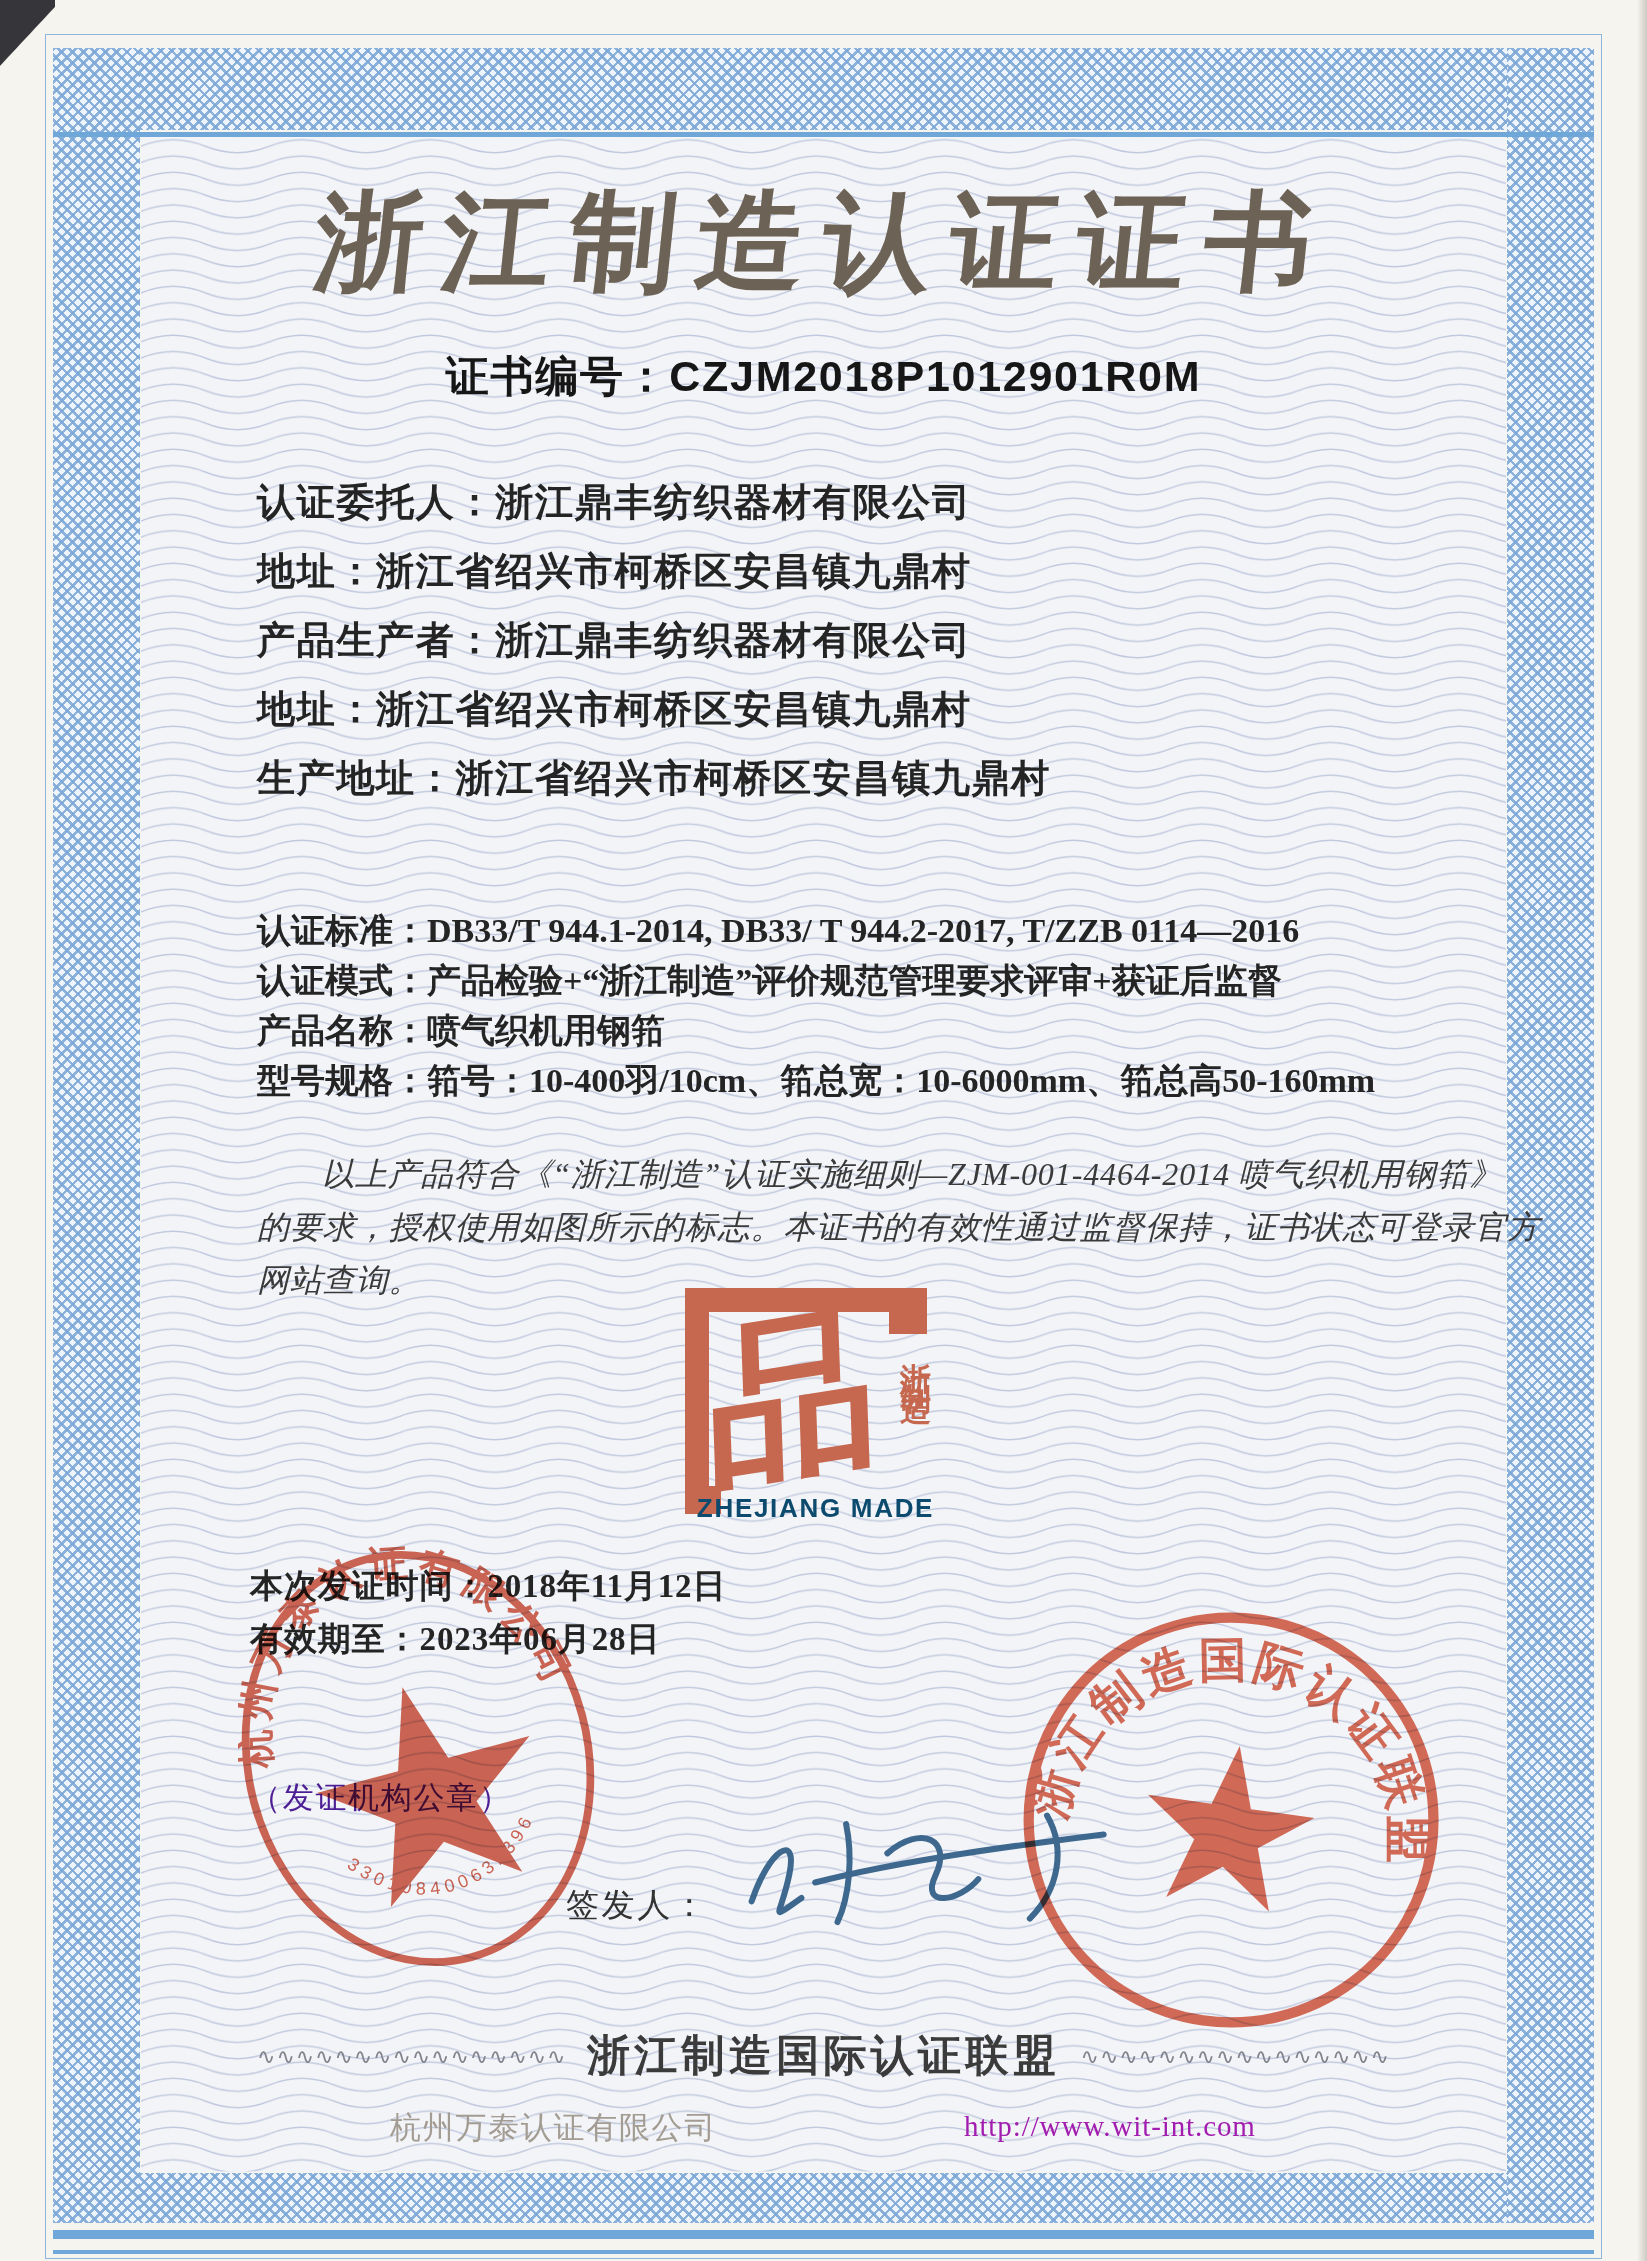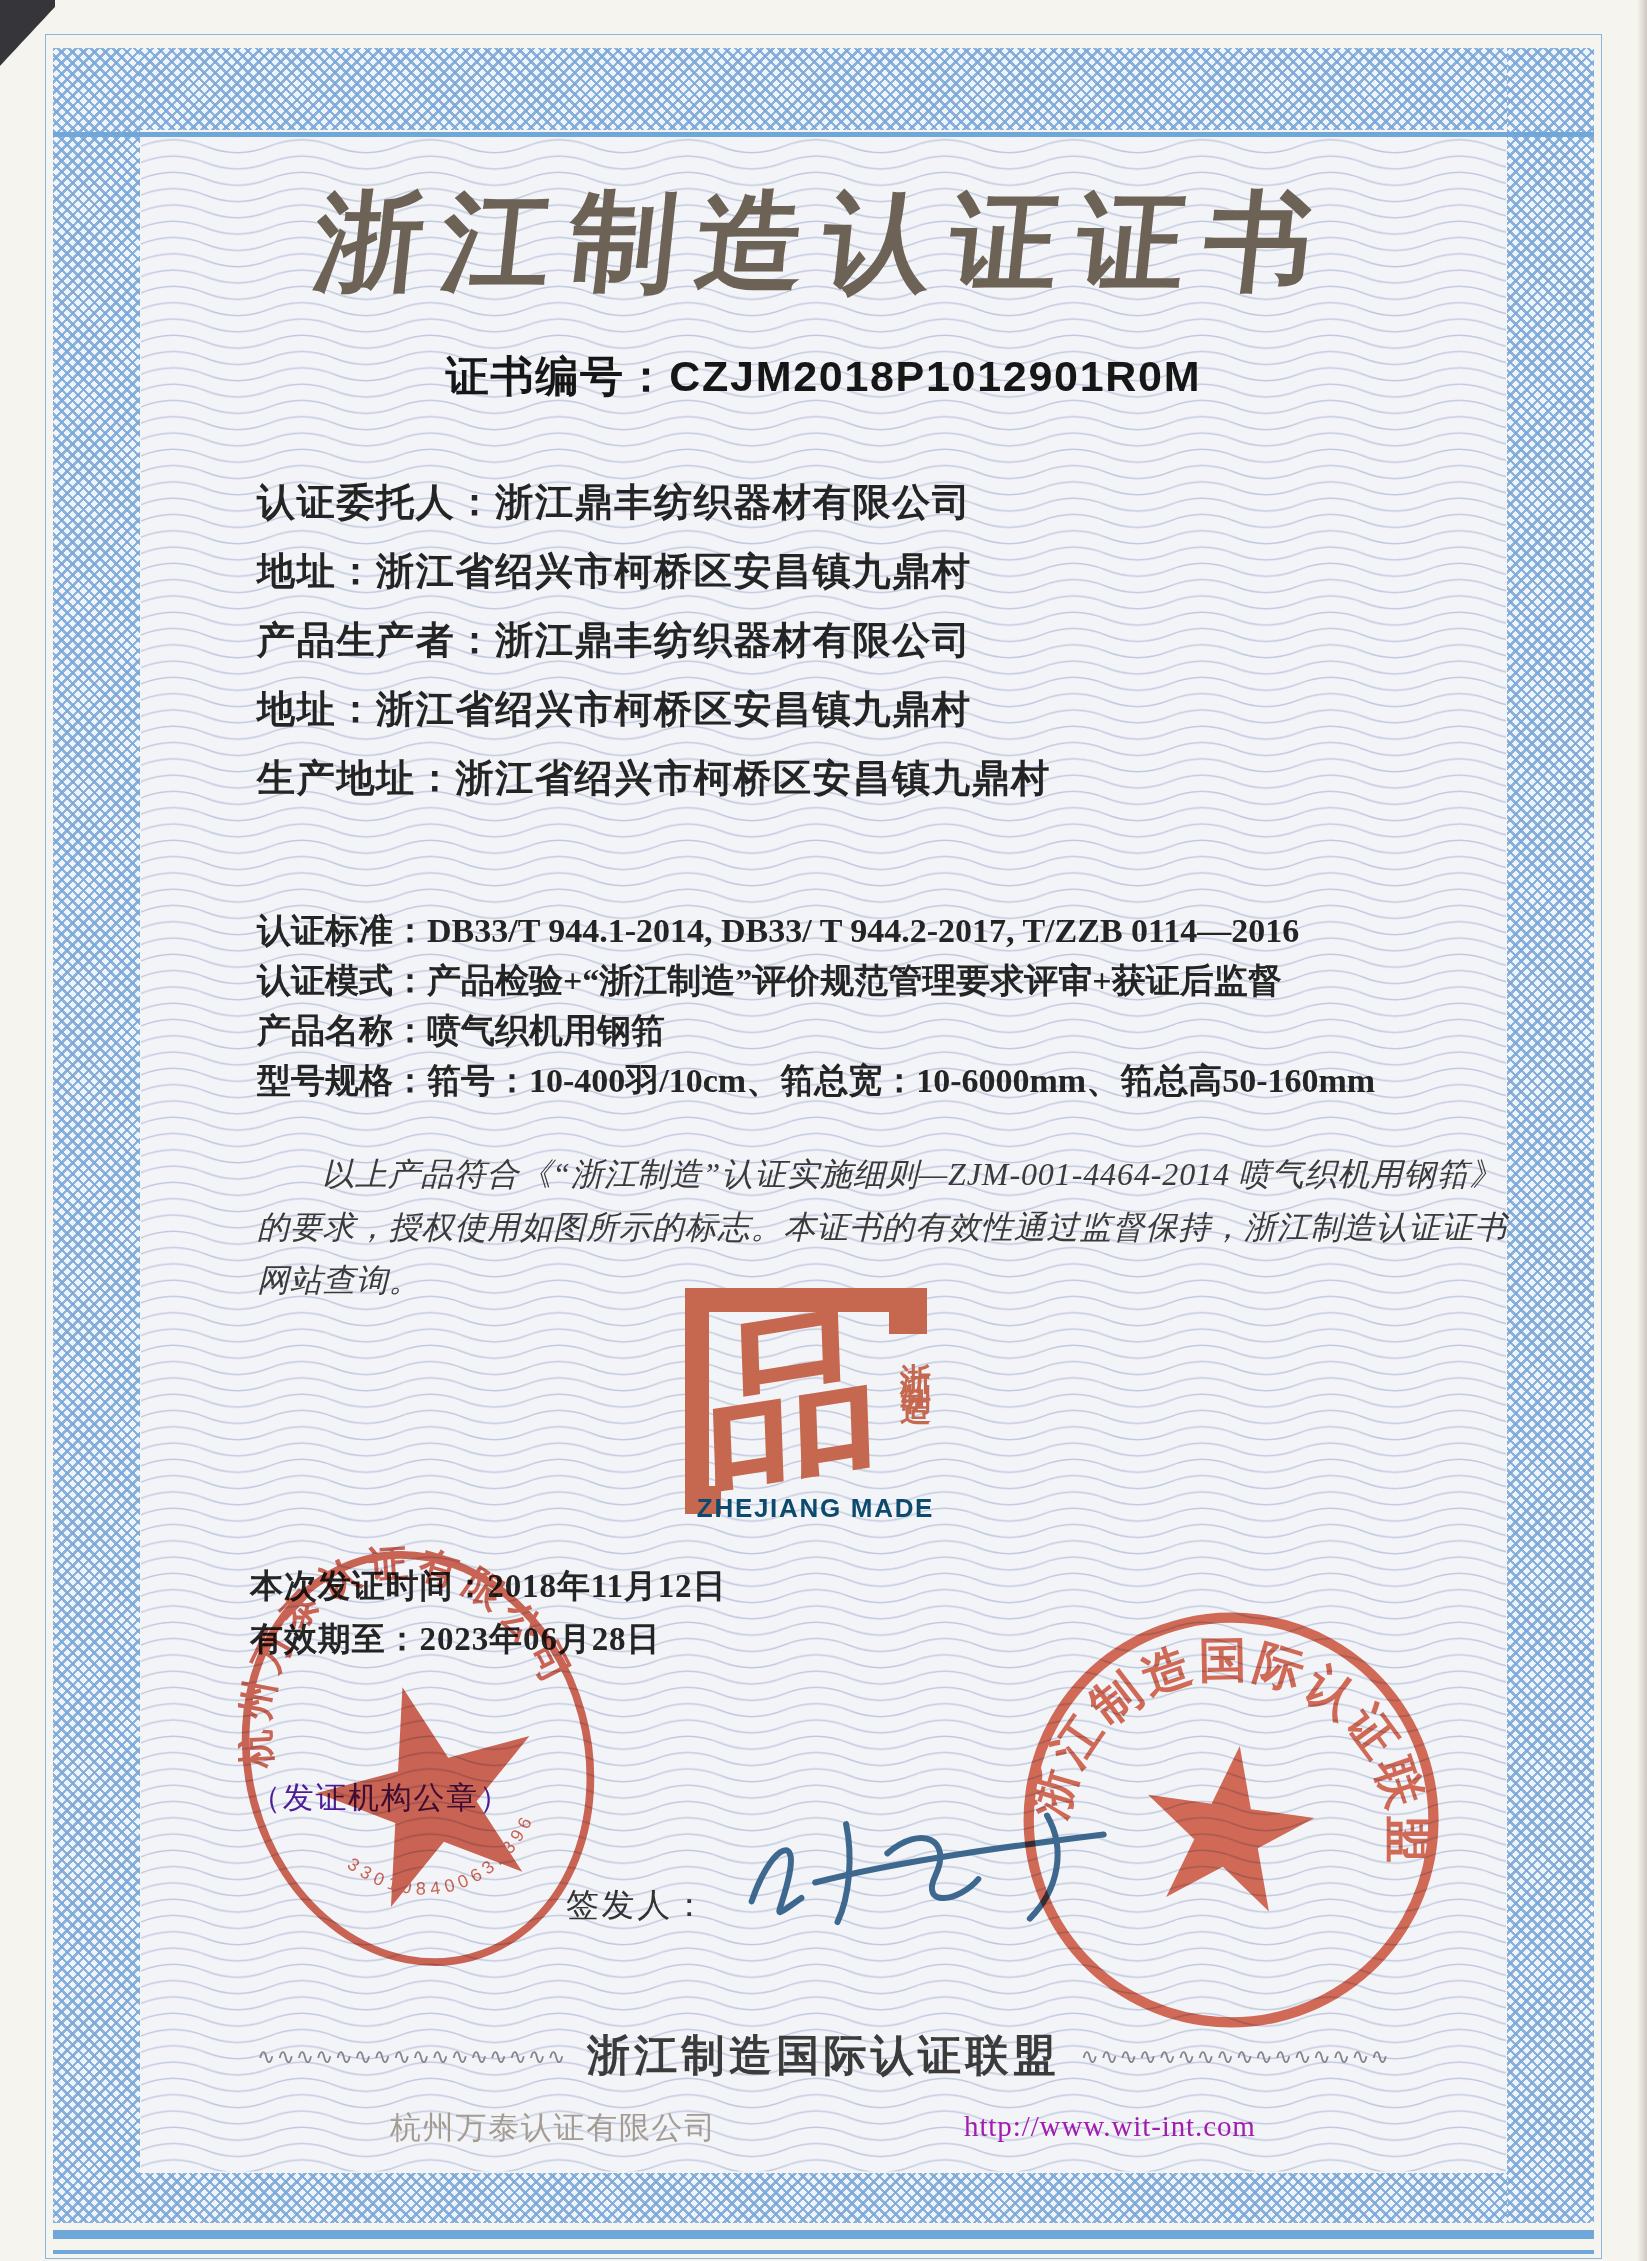--- a/index.html
+++ b/index.html
@@ -123,21 +123,21 @@
 
   <div class="spec">
     <div class="ln">认证标准：DB33/T 944.1-2014, DB33/ T 944.2-2017, T/ZZB 0114—2016</div>
     <div class="ln">认证模式：产品检验+“浙江制造”评价规范管理要求评审+获证后监督</div>
     <div class="ln">产品名称：喷气织机用钢筘</div>
     <div class="ln">型号规格：筘号：10-400羽/10cm、筘总宽：10-6000mm、筘总高50-160mm</div>
   </div>
 
   <div class="para">
     <div class="ln indent">以上产品符合《“浙江制造”认证实施细则—ZJM-001-4464-2014 喷气织机用钢筘》</div>
-    <div class="ln">的要求，授权使用如图所示的标志。本证书的有效性通过监督保持，浙江制造认证证书</div>
+    <div class="ln">的要求，授权使用如图所示的标志。本证书的有效性通过监督保持，证书状态可登录官方</div>
     <div class="ln">网站查询。</div>
   </div>
 
   <div class="logo">
     <div class="bar bar-top"></div>
     <div class="bar bar-corner"></div>
     <div class="bar bar-left"></div>
     <div class="bar bar-bstub"></div>
     <div class="pin">品</div>
     <div class="side">浙江制造</div>

